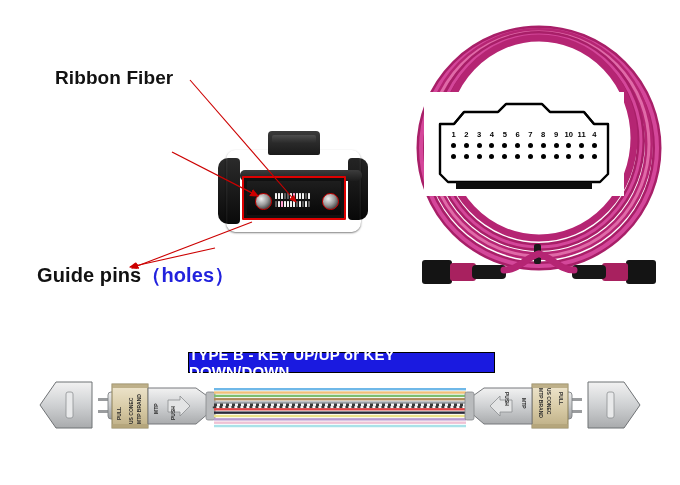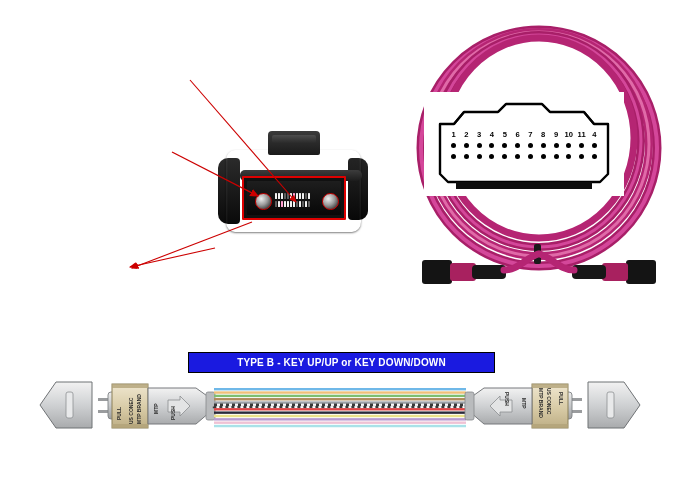--- a/index.html
+++ b/index.html
@@ -97,40 +97,44 @@
   .pdot{width:5px;height:5px;border-radius:50%;background:#000;margin:0 3px;}
 
   
   #panelC{left:0;top:340px;width:680px;height:120px;}
   #typebar{
     position:absolute;left:188px;top:12px;width:305px;height:19px;
     background:#1a1ae0;border:1px solid #000;
     display:flex;align-items:center;justify-content:center;
   }
   #typebar span{
-    color:#fff;font-size:10px;font-weight:700;letter-spacing:.15px;
+    color:#fff;font-size:15px;font-weight:700;letter-spacing:.15px;
     font-family:"Liberation Sans", sans-serif;
   }
 
   svg.schem{position:absolute;left:0;top:0;width:680px;height:120px;}
 
   .vtext{
     font-family:"Liberation Sans", sans-serif;
     font-size:5px;font-weight:700;fill:#2a2a2a;
   }
 </style>
 </head>
 <body>
 
 <div id="page">
 
   <div class="abs" id="panelA">
 
-
-
+    <div class="abs callout lbl" id="lbl-ribbon">Ribbon Fiber</div>
+
+
+    <div class="abs callout lbl" id="lbl-guide">
+      <span>Guide pins</span><span class="blue">（holes）</span>
+    </div>
 
     <div class="abs" id="photo">
       <div class="body-left"></div>
       <div class="body-right"></div>
       <div class="body-main">
         <div class="top-ridge"></div>
       </div>
       <div class="key-tab"></div>
 
       <div class="ferrule-box">

